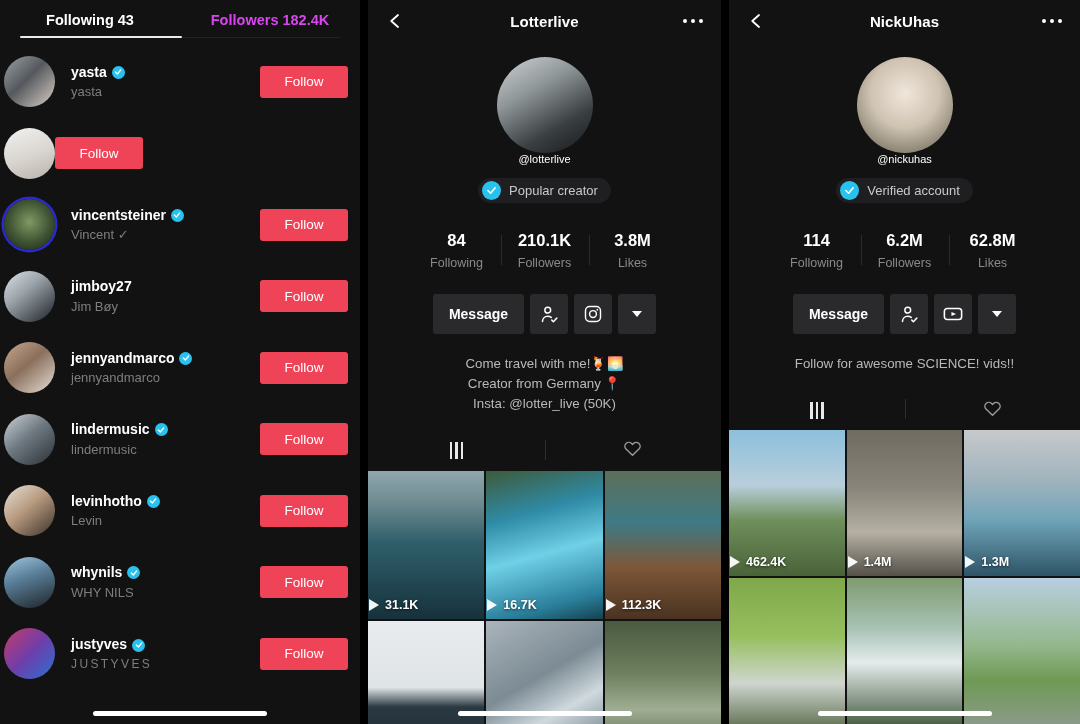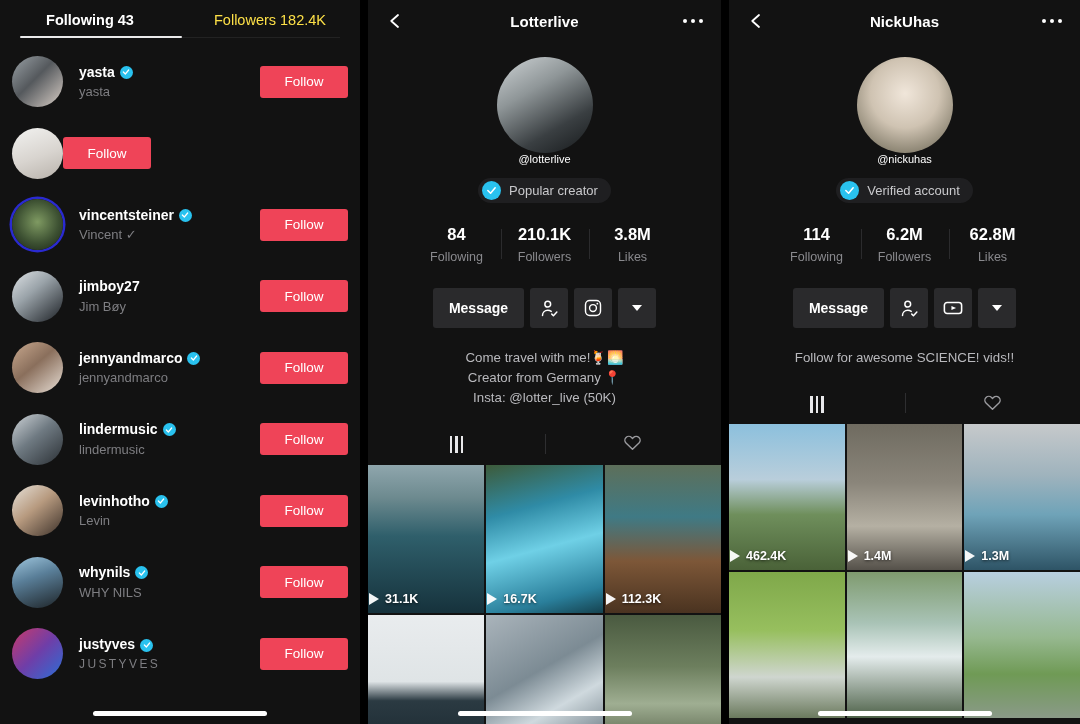--- a/index.html
+++ b/index.html
@@ -21,27 +21,27 @@
   .hdr { position:relative; height:42px; display:flex; align-items:center; justify-content:center; }
   .hdr-title { color:#fff; font-size:15px; font-weight:700; letter-spacing:.1px; }
   .back-ic { position:absolute; left:18px; top:50%; transform:translateY(-50%); width:18px; height:18px; display:block; }
   .dots-ic { position:absolute; right:18px; top:50%; transform:translateY(-50%); display:flex; gap:4px; }
   .dots-ic i { width:4px; height:4px; border-radius:50%; background:#fff; display:block; }
 
   
   .tabs { display:flex; position:relative; height:40px; }
   .tab { flex:1; display:flex; align-items:center; justify-content:center; font-size:14.5px; }
   .tab.active { color:#fff; font-weight:700; }
-  .tab.inactive { color:#fde047; font-weight:400; }
+  .tab.inactive { color:#d946ef; font-weight:700; }
   .tab-underline { position:absolute; bottom:2px; left:20px; width:162px; height:2.5px; background:#e9e9ea; border-radius:2px; }
   .tab-divider { position:absolute; bottom:2px; left:20px; width:320px; height:1px; background:#222; }
 
   
   .ulist { padding-top:6px; }
-  .urow { display:flex; align-items:center; height:71.5px; padding:0 12px 0 12px; }
+  .urow { display:flex; align-items:center; height:71.5px; padding:0 12px 0 4px; }
   .uav { width:51px; height:51px; border-radius:50%; flex:none; overflow:hidden; position:relative; background:#333; }
   .uav.ring { box-shadow:0 0 0 2.5px #2a2ad0; }
   .uinfo { flex:1; margin-left:16px; min-width:0; }
   .uname { color:#fff; font-size:14px; font-weight:700; display:flex; align-items:center; gap:5px; line-height:1.25; }
   .usub { color:#7e7e82; font-size:13px; margin-top:3px; line-height:1.2; }
   .usub.sp { letter-spacing:2.4px; font-size:12px; }
   .vb { width:13px; height:13px; border-radius:50%; background:#29c2ef; flex:none; display:flex; align-items:center; justify-content:center; }
   .vb svg { width:8px; height:8px; display:block; }
   .fbtn { width:88px; height:32px; border:none; border-radius:3px; background:#ef4458; color:#fff;
           font-size:13.5px; font-family:"Liberation Sans",sans-serif; cursor:pointer; flex:none; }
@@ -49,21 +49,21 @@
   
   .prof { display:flex; flex-direction:column; align-items:center; }
   .pav { width:96px; height:96px; border-radius:50%; margin-top:15px; overflow:hidden; position:relative; background:#555; }
   .phandle { color:#fff; font-size:11px; font-weight:400; }
   .pill { margin-top:13px; height:25px; padding:0 13px 0 4px; border-radius:13px; background:#1f1f21;
           display:flex; align-items:center; gap:8px; }
   .pill-ic { width:19px; height:19px; border-radius:50%; background:#29c2ef; display:flex; align-items:center; justify-content:center; }
   .pill-ic svg { width:11px; height:11px; display:block; }
   .pill-txt { color:#c9c9cc; font-size:13px; }
 
-  .stats { display:flex; margin-top:22px; width:100%; justify-content:center; }
+  .stats { display:flex; margin-top:28px; width:100%; justify-content:center; }
   .stat { width:88px; text-align:center; position:relative; }
   .stat + .stat::before { content:""; position:absolute; left:0; top:4px; width:1px; height:30px; background:#2b2b2d; }
   .stat-v { color:#fff; font-size:16.5px; font-weight:700; }
   .stat-l { color:#8a8a8e; font-size:12.5px; margin-top:6px; }
 
   .acts { display:flex; gap:6px; margin-top:24px; }
   .abtn { background:#2a2a2c; border:none; border-radius:3px; height:40px; display:flex;
           align-items:center; justify-content:center; cursor:pointer; }
   .abtn.msg { width:91px; color:#fff; font-size:14px; font-weight:700; font-family:"Liberation Sans",sans-serif; }
   .abtn.sq { width:38px; }

